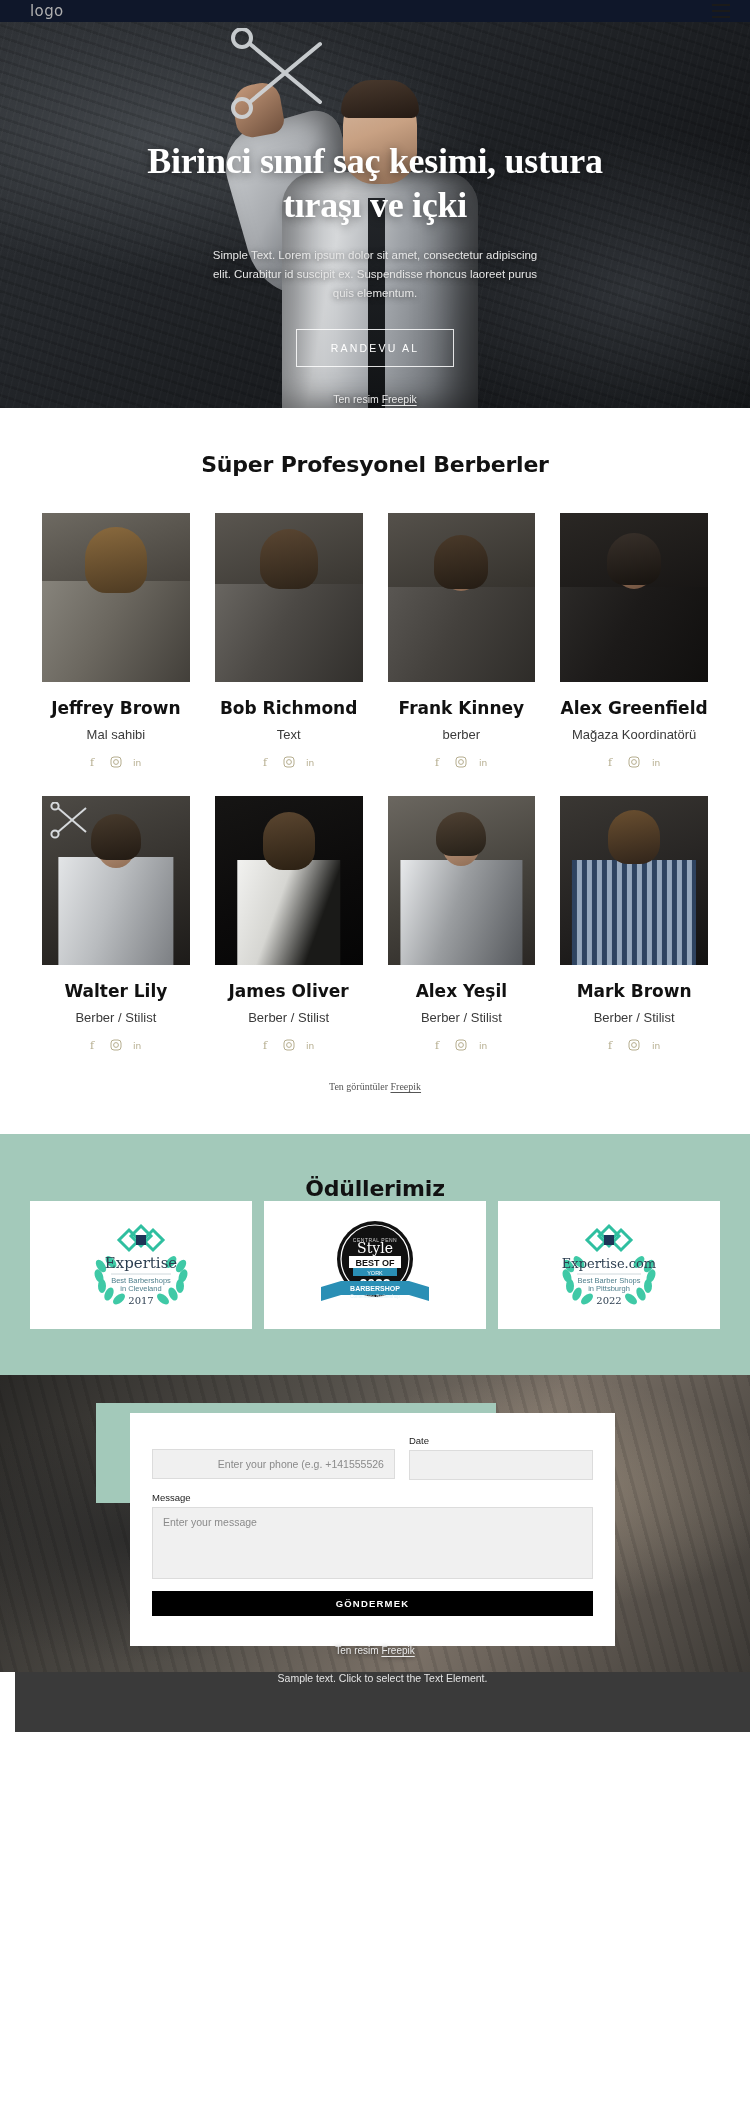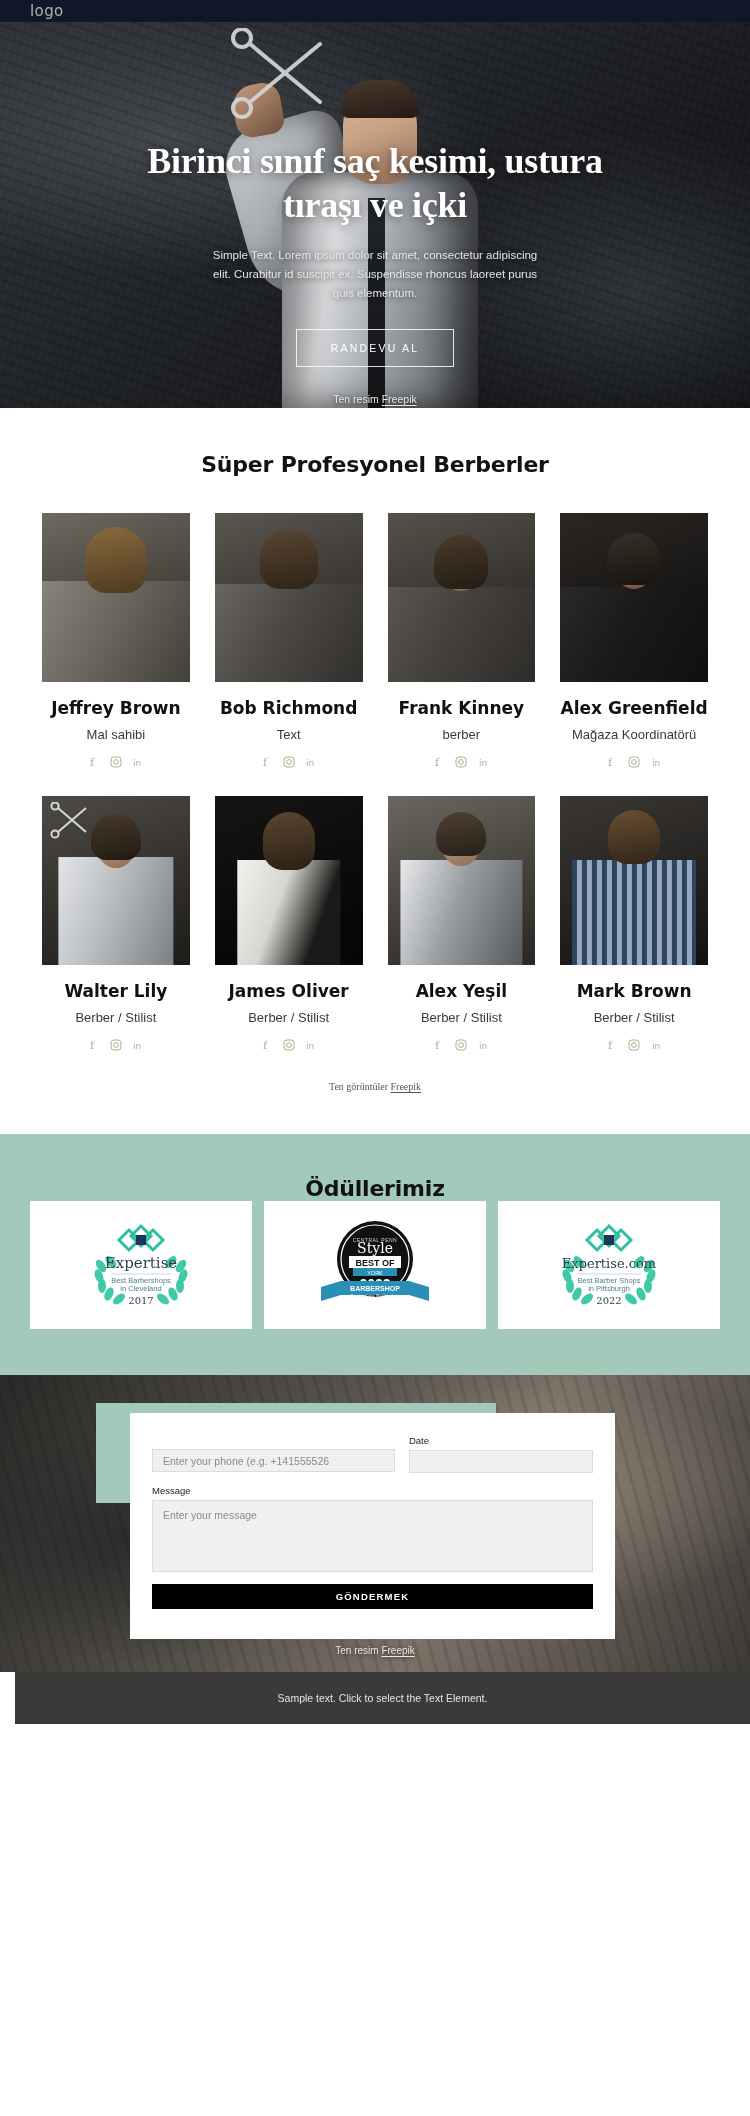--- a/index.html
+++ b/index.html
@@ -223,39 +223,39 @@
   .form-row { display: flex; gap: 14px; }
   .fld { display: flex; flex-direction: column; }
   .fld.phone { flex: 1.32; padding-top: 14px; }
   .fld.date  { flex: 1; }
   .fld-label { font-size: 9.5px; color: #222; margin-bottom: 4px; font-weight: 400; }
   .fld input, .fld textarea {
     background: #f0f0f0; border: 1px solid #dcdcdc;
     font-size: 10.5px; color: #444; padding: 8px 10px;
     font-family: "Liberation Sans", sans-serif; width: 100%;
   }
-  .fld input { height: 23px; }
+  .fld input { height: 30px; text-align: right; }
   .fld input::placeholder, .fld textarea::placeholder { color: #8a8a8a; }
   .fld.msg { margin-top: 12px; }
   .fld.msg textarea { height: 72px; resize: none; }
   .submit-btn {
     margin-top: 12px; width: 100%; height: 25px; background: #000000; color: #fff;
     border: none; font-size: 9.5px; font-weight: 700; letter-spacing: 1.2px; cursor: pointer;
     font-family: "Liberation Sans", sans-serif;
   }
   .contact-credit {
     position: absolute; left: 0; right: 0; bottom: 16px; text-align: center;
     font-size: 10px; color: #e9e9e9; z-index: 4; text-shadow: 0 1px 4px rgba(0,0,0,.6);
   }
   .contact-credit u { text-decoration: underline; text-underline-offset: 2px; }
 
   
   .footer {
-    background: #3a3a3a; height: 52px; display: flex;
-    align-items: center; justify-content: center; margin-left: 15px;
+    background: #3a3a3a; height: 60px; display: flex;
+    justify-content: center; margin-left: 15px;
   }
   .footer-text { font-size: 10.5px; color: #e4e4e4; }
 </style>
 </head>
 <body>
 
 <div class="page">
 
   <div class="header">
     <div class="logo-text">logo</div>

